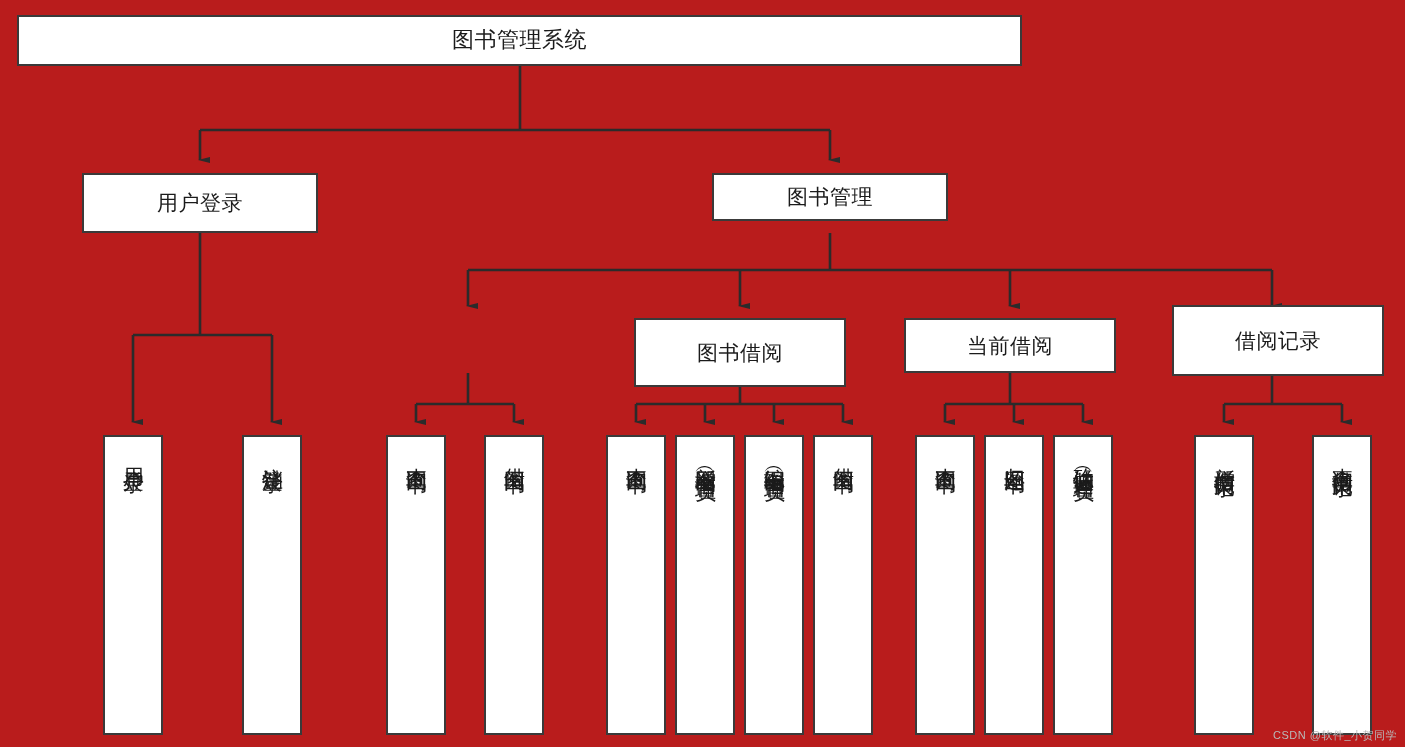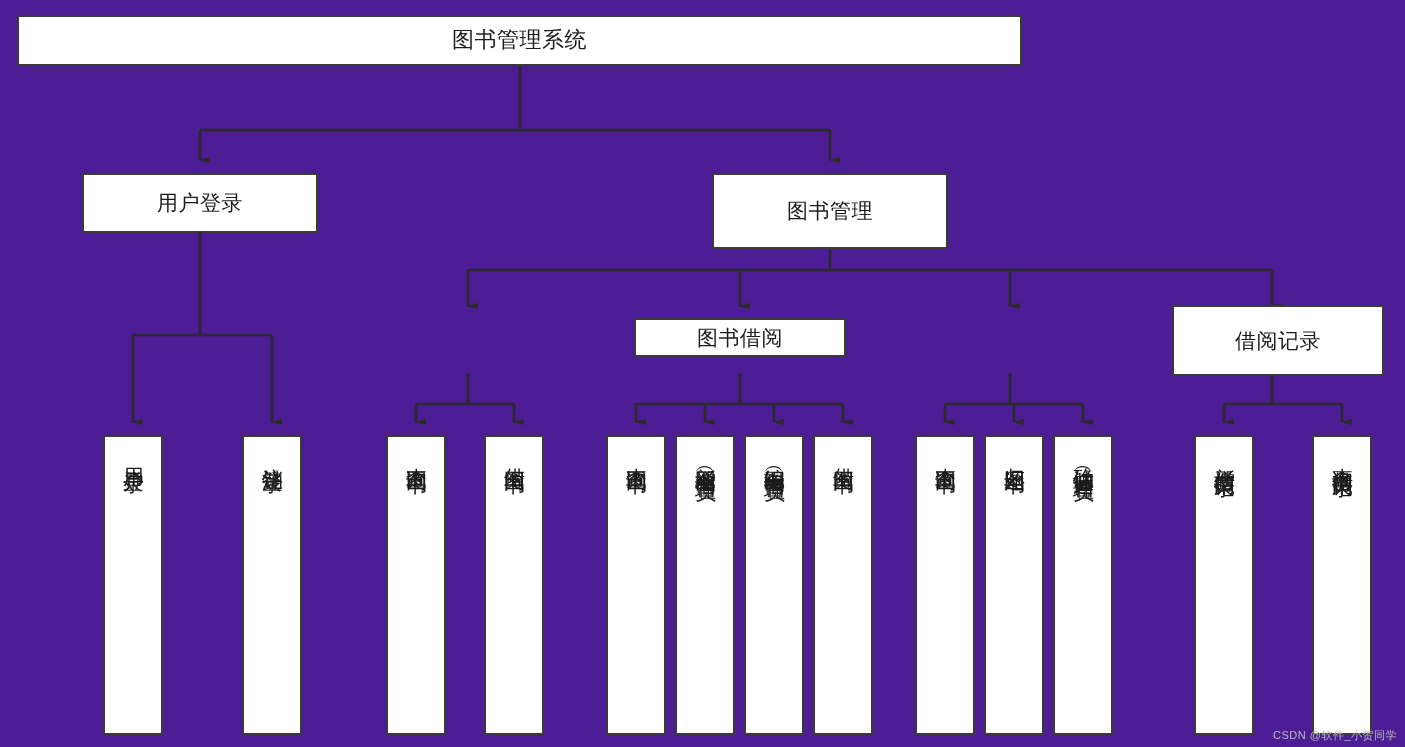--- a/index.html
+++ b/index.html
@@ -9,21 +9,21 @@
     background: #ffffff;
   }
   body {
     font-family: "Liberation Sans", "DejaVu Sans", sans-serif;
     color: #1c1c1c;
   }
   #canvas {
     position: relative;
     width: 1405px;
     height: 747px;
-    background: #4c1d95;
+    background: #b91c1c;
     overflow: hidden;
   }
   svg.edges {
     position: absolute;
     left: 0;
     top: 0;
     width: 1405px;
     height: 747px;
     pointer-events: none;
   }
@@ -123,26 +123,29 @@
     </g>
   </svg>
 
   <div class="node root" style="left:17px; top:15px; width:1005px; height:51px;">
     <span class="label">图书管理系统</span>
   </div>
 
   <div class="node" style="left:82px; top:173px; width:236px; height:60px;">
     <span class="label">用户登录</span>
   </div>
-  <div class="node" style="left:712px; top:173px; width:236px; height:76px;">
+  <div class="node" style="left:712px; top:173px; width:236px; height:48px;">
     <span class="label">图书管理</span>
   </div>
 
-  <div class="node" style="left:634px; top:318px; width:212px; height:39px;">
+  <div class="node" style="left:634px; top:318px; width:212px; height:69px;">
     <span class="label">图书借阅</span>
+  </div>
+  <div class="node" style="left:904px; top:318px; width:212px; height:55px;">
+    <span class="label">当前借阅</span>
   </div>
   <div class="node" style="left:1172px; top:305px; width:212px; height:71px;">
     <span class="label">借阅记录</span>
   </div>
 
   <div class="node vertical" style="left:103px; top:435px; width:60px; height:300px;">
     <span class="label">用户登录</span>
   </div>
   <div class="node vertical" style="left:242px; top:435px; width:60px; height:300px;">
     <span class="label">注销登录</span>

